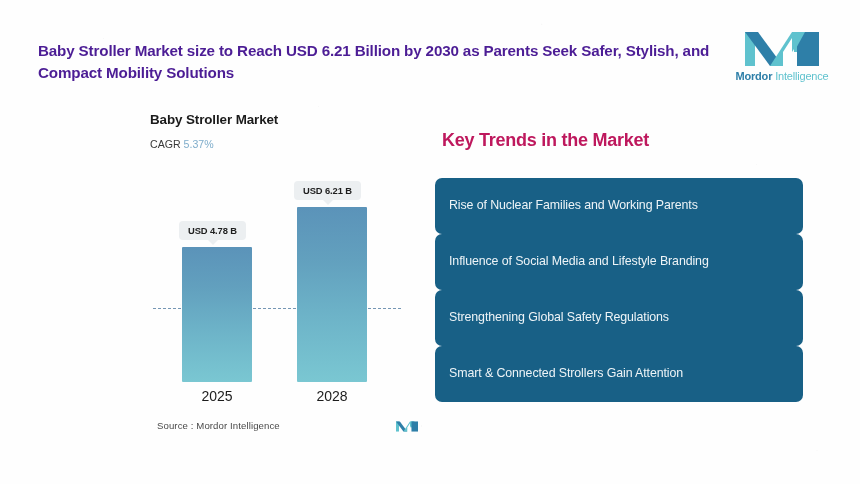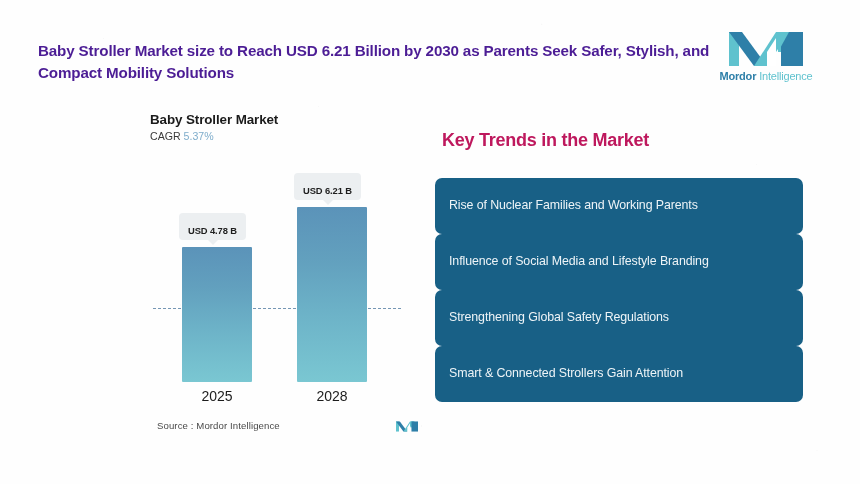--- a/index.html
+++ b/index.html
@@ -46,21 +46,21 @@
     font-size: 15.2px;
     font-weight: bold;
     line-height: 1.42;
     color: #4c1d95;
     letter-spacing: -.15px;
   }
 
   
   #brand-logo {
     position: absolute;
-    left: 702px;
+    left: 718px;
     top: 30px;
     width: 128px;
     height: 58px;
   }
   #brand-mark { display: block; margin: 0 auto; }
   #brand-wordmark {
     display: flex;
     justify-content: center;
     align-items: baseline;
     gap: 3px;
@@ -84,21 +84,21 @@
     font-weight: bold;
     color: #1b1b1b;
     letter-spacing: -.1px;
   }
   #chart-subtitle {
     margin-top: 5px;
     font-size: 10.6px;
     color: #3a3a3a;
   }
   #chart-cagr {
-    margin-top: 3px;
+    margin-top: 11px;
     font-size: 10.6px;
     color: #3a3a3a;
   }
   #chart-cagr .cagr-value { color: #7fadcb; margin-left: 3px; }
 
   
   #plot {
     position: absolute;
     left: 0;
     top: 62px;
@@ -124,21 +124,21 @@
   #bar-2025 { left: 32px;  width: 70px; height: 135px; }
   #bar-2030 { left: 147px; width: 70px; height: 175px; }
 
   .bar-label {
     position: absolute;
     background: #eceff1;
     color: #1e1e1e;
     font-size: 9.4px;
     font-weight: bold;
     letter-spacing: -.1px;
-    padding: 12px 9px 4px 9px;
+    padding: 4px 9px 4px 9px;
     border-radius: 4px;
     white-space: nowrap;
   }
   .bar-label::after {
     content: "";
     position: absolute;
     left: 50%;
     bottom: -5px;
     transform: translateX(-50%);
     border-left: 6px solid transparent;

